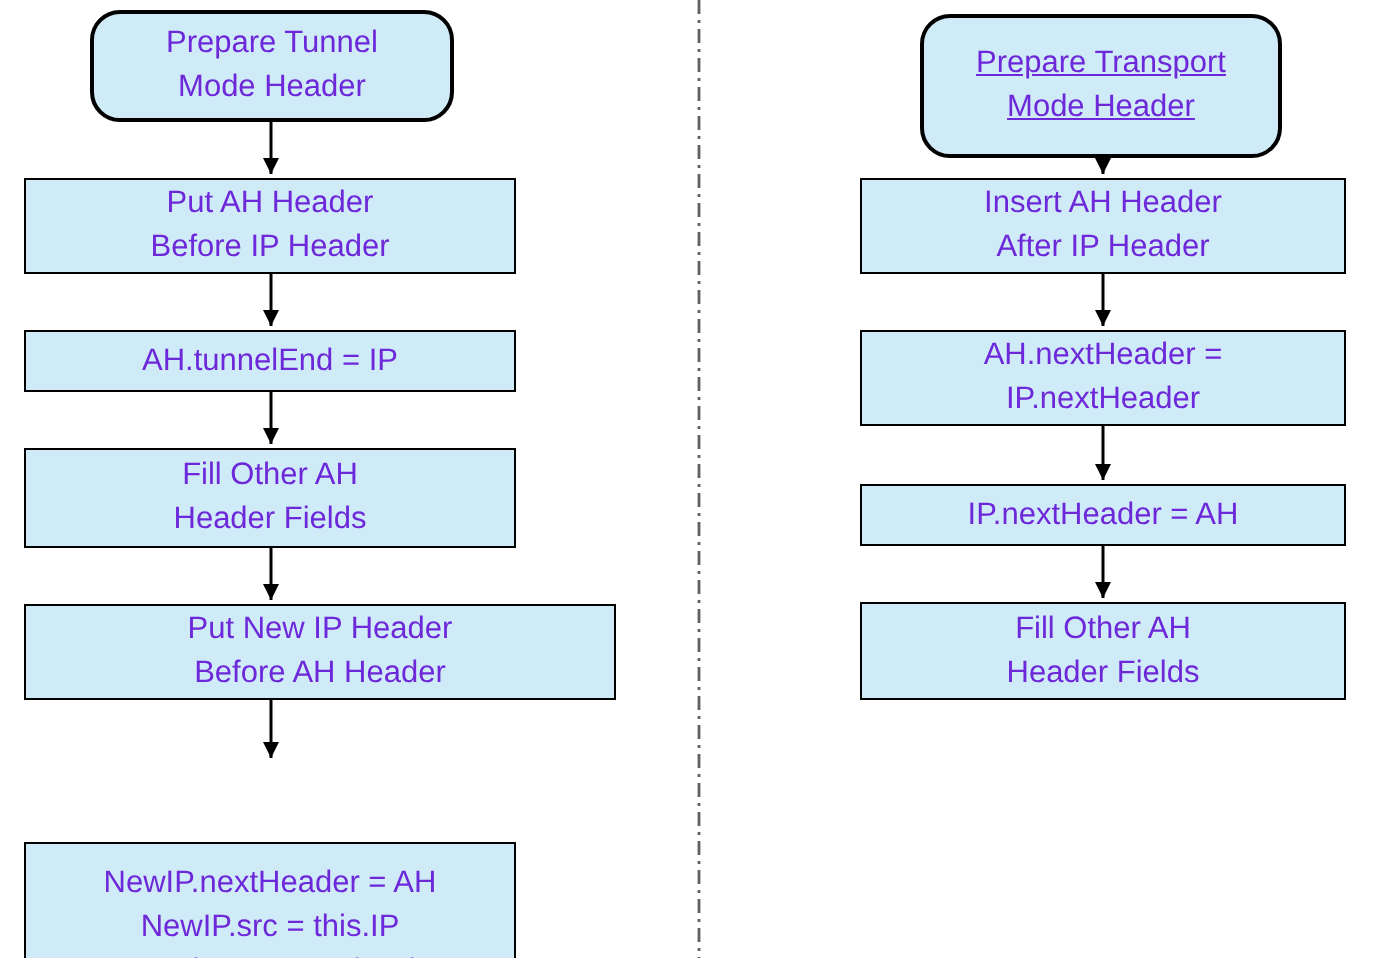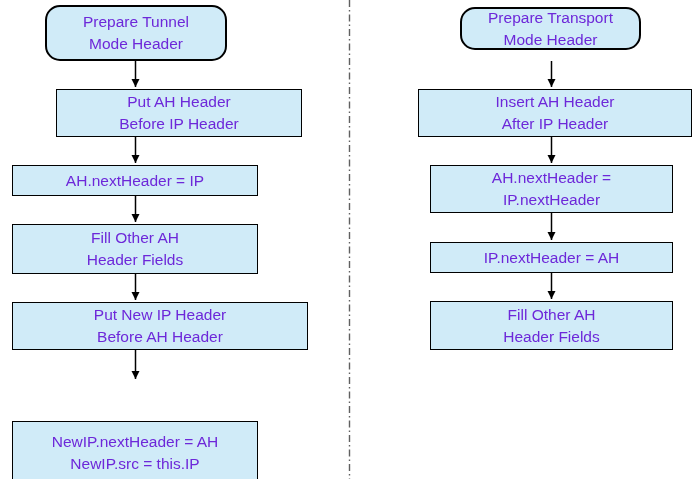--- a/index.html
+++ b/index.html
@@ -36,28 +36,28 @@
     display: flex;
     align-items: center;
     justify-content: center;
   }
   .terminator {
     border-radius: 15px;
     border-width: 2px;
   }
   
   .l-t0 { left: 45px;  top: 5px;   width: 182px; height: 56px; }
-  .l-s1 { left: 12px;  top: 89px;  width: 246px; height: 48px; margin-left: 44px; }
+  .l-s1 { left: 12px;  top: 89px;  width: 246px; height: 48px; }
   .l-s2 { left: 12px;  top: 165px; width: 246px; height: 31px; }
   .l-s3 { left: 12px;  top: 224px; width: 246px; height: 50px; }
   .l-s4 { left: 12px;  top: 302px; width: 296px; height: 48px; }
   .l-s5 { left: 12px;  top: 381px; width: 246px; height: 86px; margin-top: 40px; }
   
-  .r-t0 { left: 460px; top: 7px;   width: 181px; height: 43px; }
-  .r-s1 { left: 418px; top: 89px;  width: 274px; height: 48px; }
+  .r-t0 { left: 460px; top: 7px;   width: 181px; height: 72px; text-decoration: underline; }
+  .r-s1 { left: 430px; top: 89px;  width: 243px; height: 48px; }
   .r-s2 { left: 430px; top: 165px; width: 243px; height: 48px; }
   .r-s3 { left: 430px; top: 242px; width: 243px; height: 31px; }
   .r-s4 { left: 430px; top: 301px; width: 243px; height: 49px; }
 </style>
 </head>
 <body>
 
 <div class="canvas">
 
   <svg class="overlay" width="695" height="479" viewBox="0 0 695 479" xmlns="http://www.w3.org/2000/svg">
@@ -78,21 +78,21 @@
     <line x1="551.5" y1="61" x2="551.5" y2="87" stroke="#000" stroke-width="1.5" marker-end="url(#ah)"></line>
     <line x1="551.5" y1="137" x2="551.5" y2="163" stroke="#000" stroke-width="1.5" marker-end="url(#ah)"></line>
     <line x1="551.5" y1="213" x2="551.5" y2="240" stroke="#000" stroke-width="1.5" marker-end="url(#ah)"></line>
     <line x1="551.5" y1="273" x2="551.5" y2="299" stroke="#000" stroke-width="1.5" marker-end="url(#ah)"></line>
   </svg>
 
   <div class="box terminator l-t0">Prepare Tunnel
 Mode Header</div>
   <div class="box l-s1">Put AH Header
 Before IP Header</div>
-  <div class="box l-s2">AH.nextHeader = IP</div>
+  <div class="box l-s2">AH.tunnelEnd = IP</div>
   <div class="box l-s3">Fill Other AH
 Header Fields</div>
   <div class="box l-s4">Put New IP Header
 Before AH Header</div>
   <div class="box l-s5">NewIP.nextHeader = AH
 NewIP.src = this.IP
 NewIP.dest = tunnelEnd.IP</div>
 
   <div class="box terminator r-t0">Prepare Transport
 Mode Header</div>

